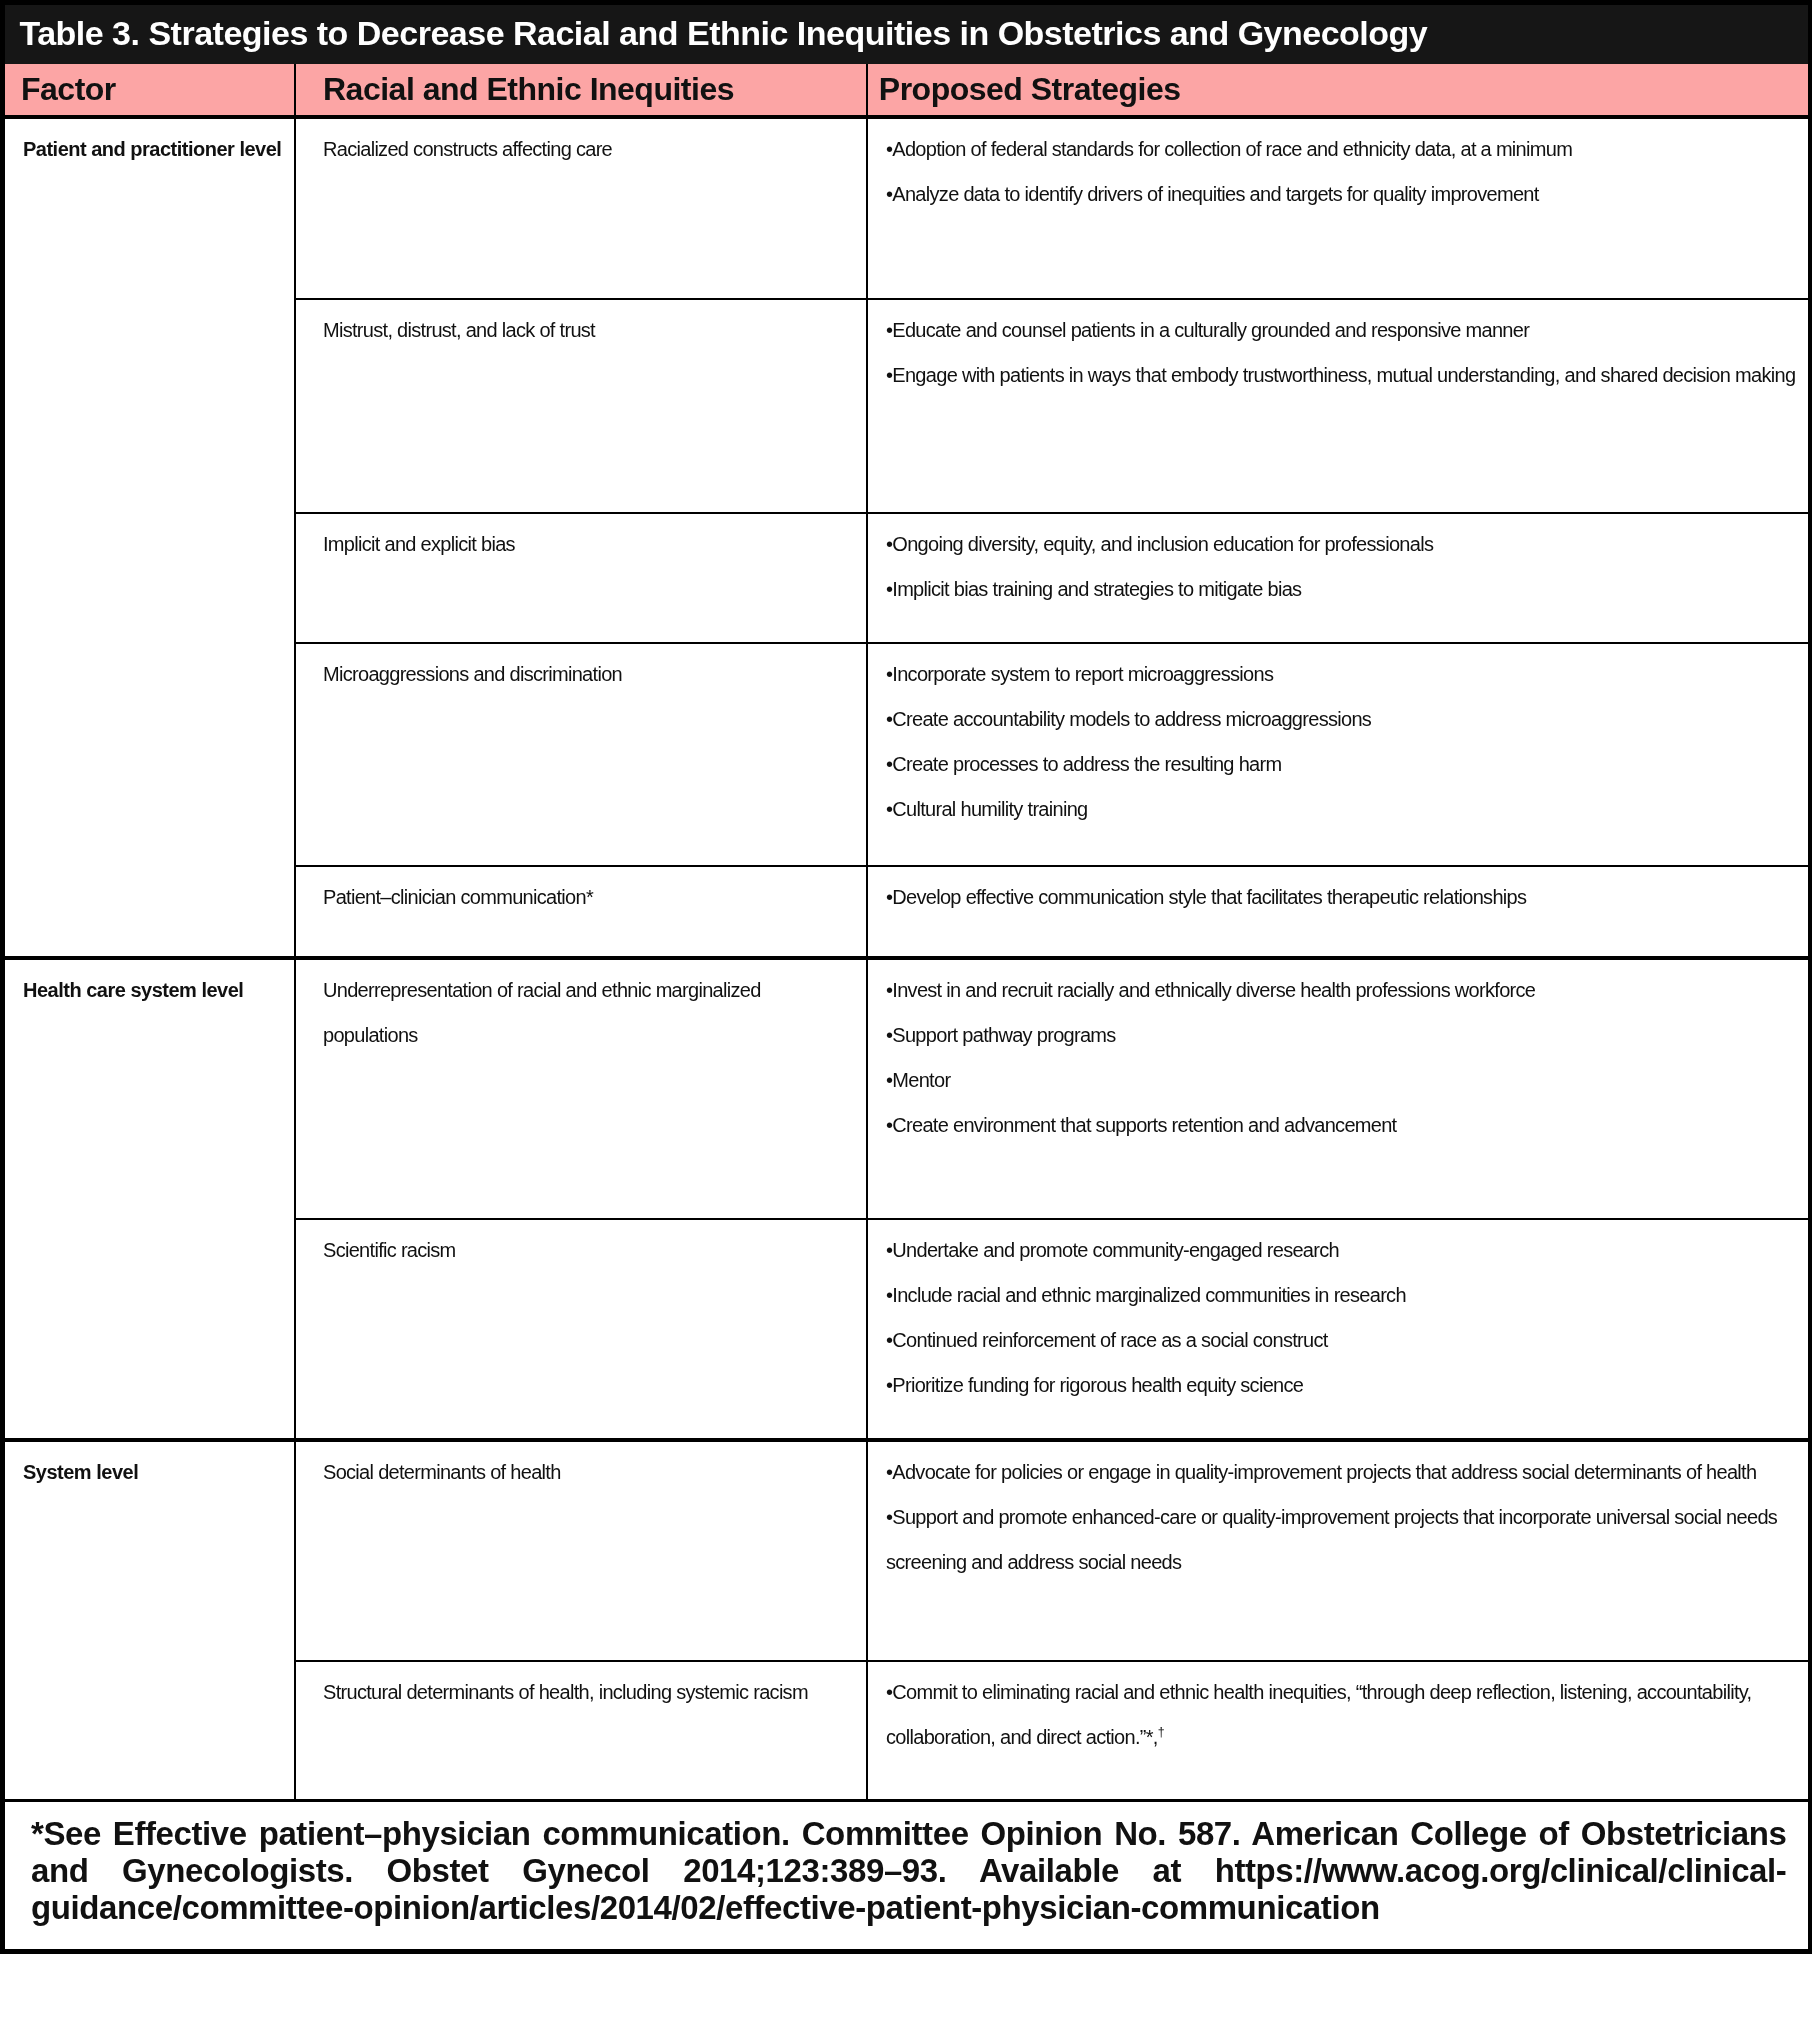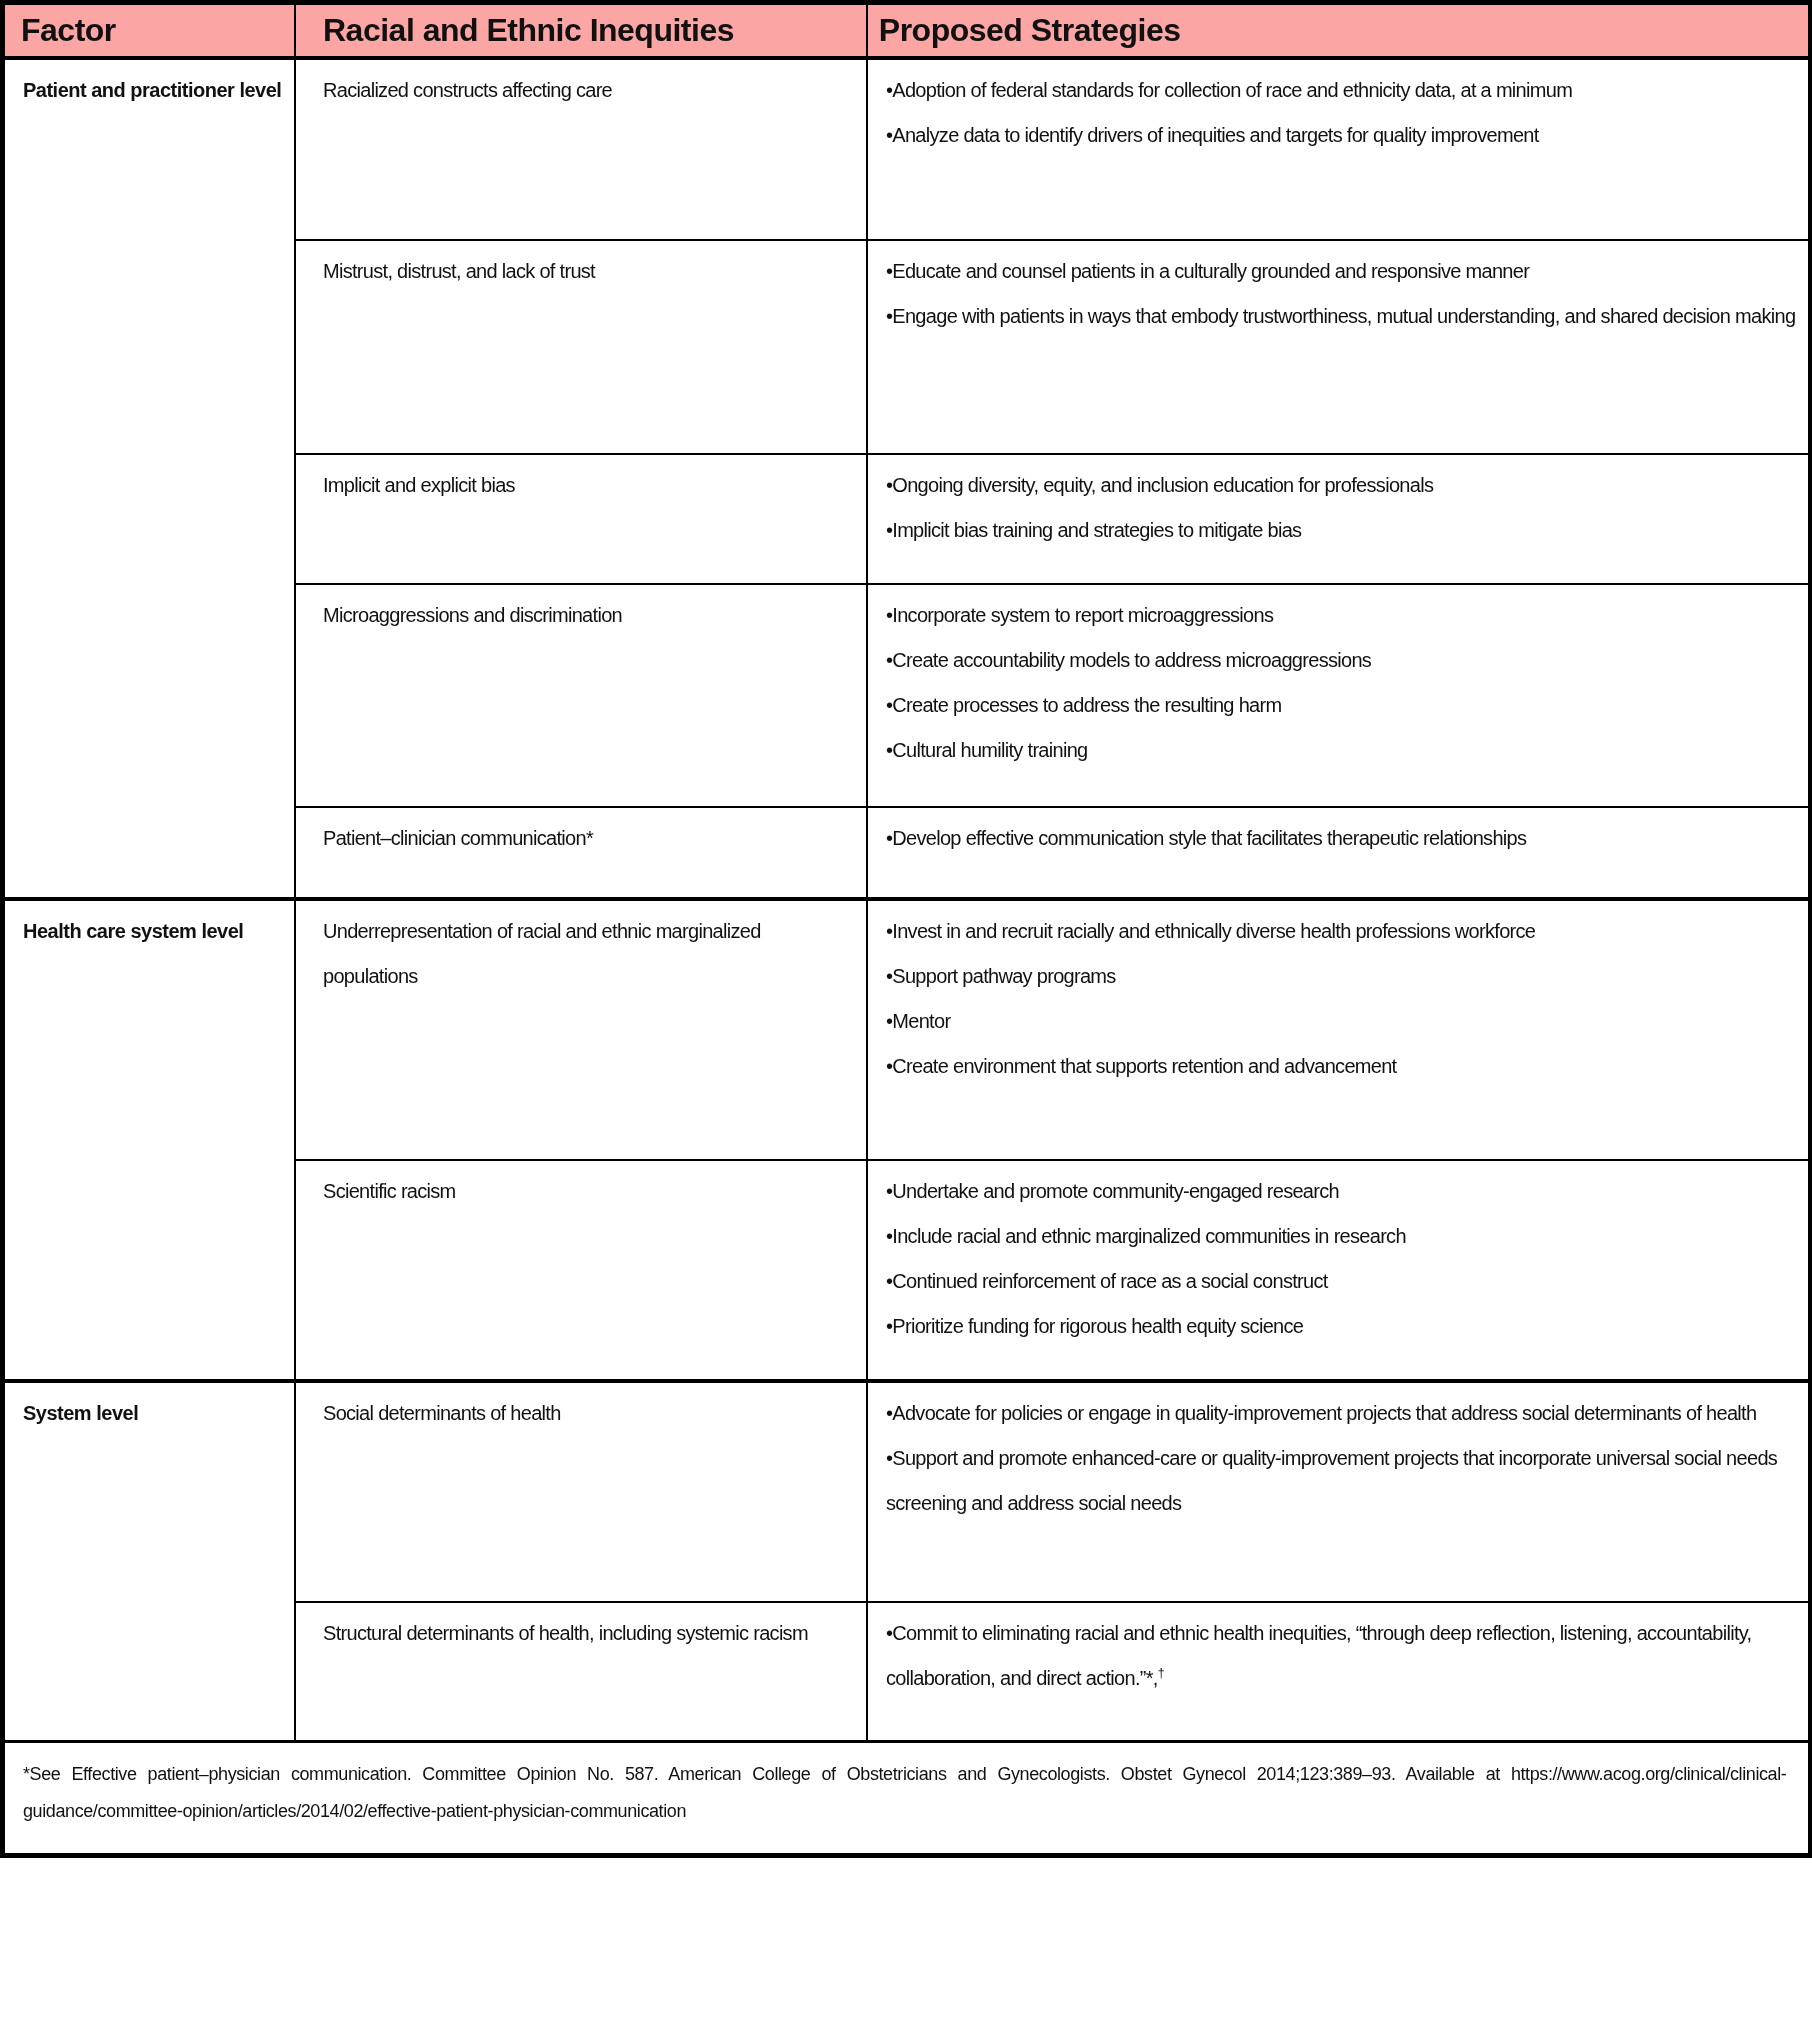--- a/index.html
+++ b/index.html
@@ -66,32 +66,34 @@
   td.inequity-cell { padding-left: 27px; padding-right: 12.6px; }
   td.strategies-cell { padding-left: 18px; padding-right: 12.6px; }
   .strategy { margin: 0; }
   sup { font-size: 62%; line-height: 0; vertical-align: super; }
   .footnotes {
     border-top: 3.6px solid #000000;
     padding: 12.6px 21.6px 23.4px 18px;
     background: #ffffff;
   }
   .footnote {
-    font-size: 18px;
+    font-size: 33px;
     line-height: 37px;
     letter-spacing: -0.4px;
     text-align: justify;
     overflow-wrap: break-word;
-    margin: 0 0 0 0;
+    margin: 0 0 0 8px;
+    font-weight: bold;
   }
 </style>
 </head>
 <body>
 
 <div class="table-figure">
+  <div class="title-bar">Table 3. Strategies to Decrease Racial and Ethnic Inequities in Obstetrics and Gynecology</div>
 
   <table class="main">
     <colgroup>
       <col class="c1">
         <col class="c2">
         <col class="c3">
     </colgroup>
     <thead>
       <tr>
         <th class="h1 divider-r">Factor</th>

